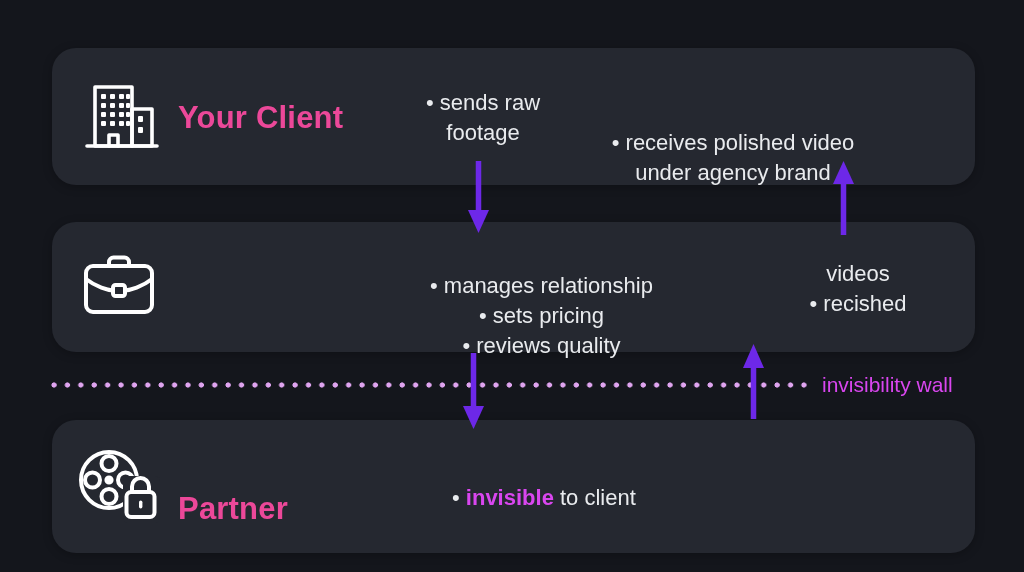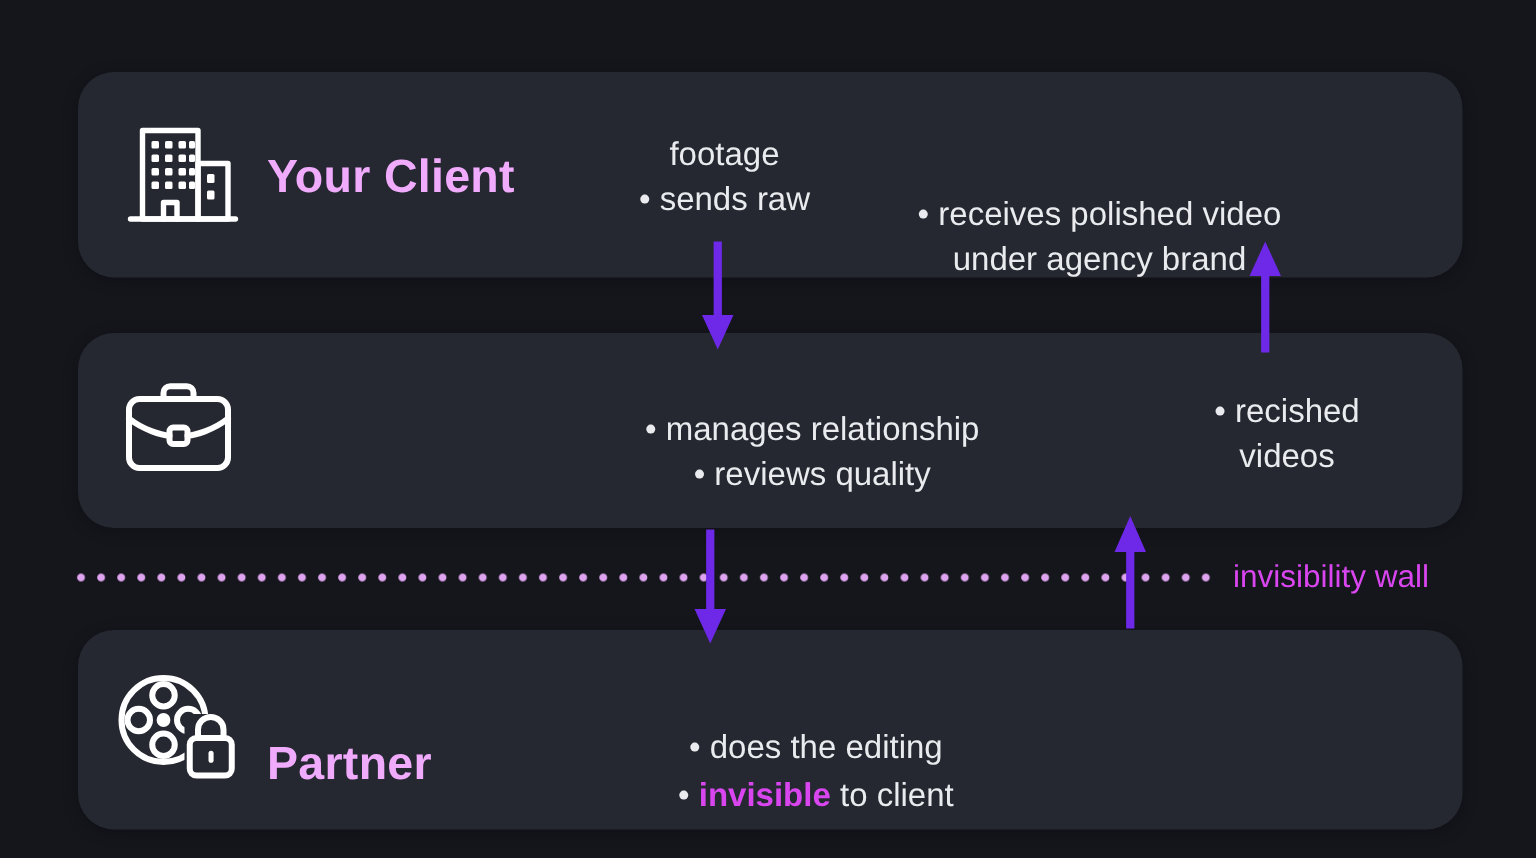--- a/index.html
+++ b/index.html
@@ -20,21 +20,21 @@
   }
   .card.client{top:48px;height:137px;}
   .card.agency{top:222px;height:130px;}
   .card.partner{top:420px;height:133px;}
 
   .icon{position:absolute;color:#ffffff;}
   .icon svg{display:block;}
 
   .row-title{
     position:absolute;
-    color:#f0abfc;
+    color:#ec4899;
     font-size:31px;
     font-weight:700;
     letter-spacing:0.2px;
     line-height:38px;
     white-space:pre-line;
     text-align:center;
   }
   .bullet-text{
     position:absolute;
     color:#e9ebee;
@@ -96,22 +96,22 @@
         <rect x="54" y="34" width="5" height="6" rx="1"></rect>
           <rect x="54" y="45" width="5" height="6" rx="1"></rect>
       </g>
       <path d="M25 64 V53 H34 V64"></path>
     </svg>
   </div>
 
   <div class="row-title" style="left:178px;top:99px;">Your Client</div>
 
   <div class="bullet-text center-block" style="left:398px;top:88px;width:170px;">
+    <div>• sends raw</div>
     <div>footage</div>
-    <div>• sends raw</div>
   </div>
 
   <div class="bullet-text center-block" style="left:580px;top:88px;width:306px;margin-top:40px;">
     <div>• receives polished video</div>
     <div>under agency brand</div>
   </div>
 
   <div class="arrow" style="left:466px;top:158px;">
     <svg width="25" height="76" viewBox="0 0 25 76" fill="none">
       <line x1="12.5" y1="3" x2="12.5" y2="56" stroke="#6d28e8" stroke-width="5.5"></line>
@@ -133,26 +133,27 @@
       <rect x="4" y="12" width="66" height="46" rx="7"></rect>
       <path d="M4 25 C14 33 26 36 31 36.5"></path>
       <path d="M43 36.5 C48 36 60 33 70 25"></path>
       <rect x="31" y="31" width="12" height="11" rx="2.5"></rect>
     </svg>
   </div>
 
 
   <div class="bullet-text left-block" style="left:430px;top:247px;">
     <div>• manages relationship</div>
+    <div>• sets pricing</div>
     <div>• reviews quality</div>
   </div>
 
   <div class="bullet-text center-block" style="left:778px;top:259px;width:160px;">
+    <div>videos</div>
     <div>• recished</div>
-    <div>videos</div>
   </div>
 
   <div class="arrow" style="left:461px;top:350px;">
     <svg width="25" height="80" viewBox="0 0 25 80" fill="none">
       <line x1="12.5" y1="3" x2="12.5" y2="60" stroke="#6d28e8" stroke-width="5.5"></line>
       <path d="M2 56 H23 L12.5 79 Z" fill="#6d28e8"></path>
     </svg>
   </div>
   <div class="arrow" style="left:741px;top:342px;">
     <svg width="25" height="80" viewBox="0 0 25 80" fill="none">
@@ -183,19 +184,18 @@
         <rect x="61" y="53.5" width="3.4" height="8" rx="1.7" fill="#ffffff" stroke="none"></rect>
       </g>
     </svg>
   </div>
 
   <div class="row-title" style="left:178px;top:452px;">
     <div>Partner</div>
   </div>
 
   <div class="bullet-text left-block" style="left:452px;top:458px;line-height:32px;">
-    <div>• does the editing</div>
     <div>
       <span>• </span><span class="bold-word">invisible</span><span> to client</span>
     </div>
   </div>
 
 </div>
 
 </body></html>

